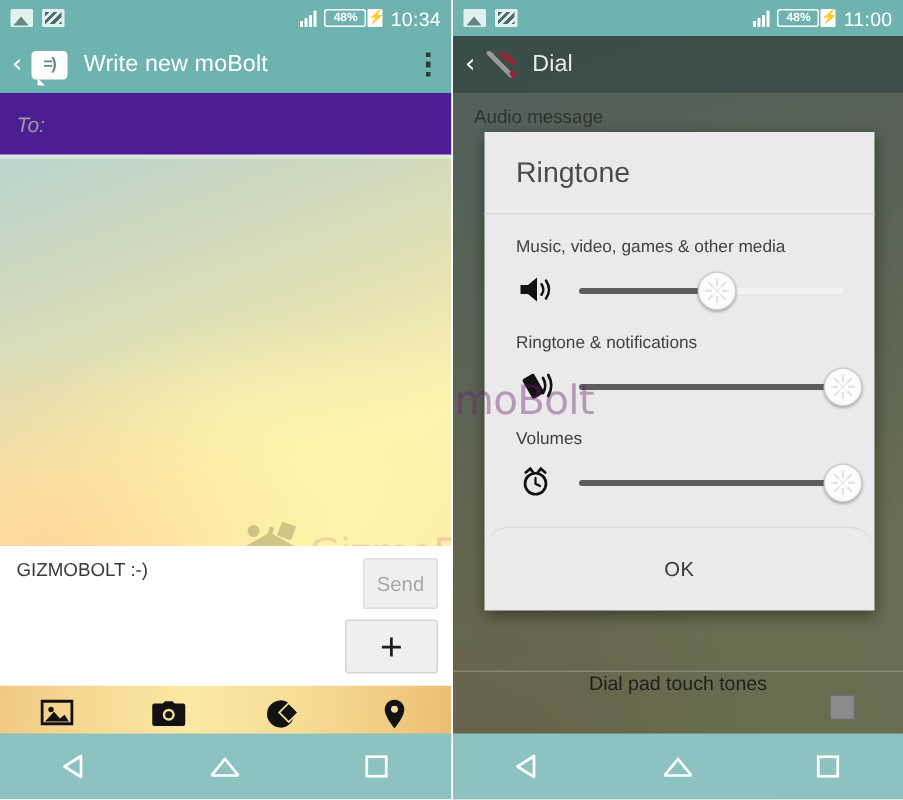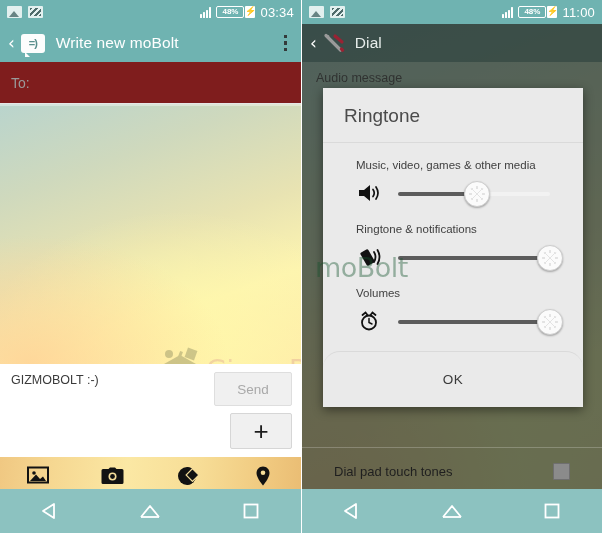--- a/index.html
+++ b/index.html
@@ -84,23 +84,24 @@
     color: #ffffff; font-size: 15.5px; margin-left: 11px; letter-spacing: .1px;
   }
   .overflow-dots {
     margin-left: auto; display: flex; flex-direction: column; gap: 3px;
     padding: 4px 6px;
   }
   .overflow-dots i {
     display: block; width: 3.5px; height: 3.5px; background: #333a3a; border-radius: 0;
   }
   .to-row {
-    height: 42px; background: #7f1d1d; display: flex; align-items: center;
+    height: 42px; background: #4c1d95; display: flex; align-items: center;
     padding: 0 11px; position: relative; z-index: 10;
     border-bottom: 1px solid #e6e6e6;
+    font-style: italic;
   }
   .to-label { color: #9a9a9a; font-size: 14px; }
   .msg-canvas {
     position: relative; height: 260px;
     background:
       radial-gradient(120% 90% at 10% 100%, rgba(255,210,150,.85) 0%, rgba(255,240,170,0) 55%),
       radial-gradient(110% 90% at 60% 95%, rgba(255,248,170,.95) 0%, rgba(255,245,180,0) 60%),
       linear-gradient(160deg, #b9d4cd 0%, #cfd9bd 26%, #e8e3b2 52%, #fdf4b0 74%, #ffe9a8 100%);
   }
   .canvas-topline {
@@ -114,21 +115,21 @@
   .wm-logo { width: 40px; height: 44px; position: relative; }
   .wm-text {
     font-size: 27px; color: #c96a86; opacity: .55; letter-spacing: -.5px;
     font-family: "DejaVu Sans", sans-serif;
   }
   .compose-row {
     background: #ffffff; height: 93px; position: relative; padding: 9px 11px;
   }
   .compose-text { font-size: 12.5px; color: #3b3b3b; }
   .send-btn {
-    position: absolute; right: 9px; top: 8px; width: 78px; height: 34px;
+    position: absolute; right: 9px; top: 8px; width: 50px; height: 34px;
     background: #f0f0f0; border: 1px solid #dedede; border-radius: 2px;
     display: flex; align-items: center; justify-content: center;
     color: #a9a9a9; font-size: 13.5px;
   }
   .plus-btn {
     position: absolute; right: 9px; top: 49px; width: 62px; height: 36px;
     background: #f0f0f0; border: 1px solid #d6d6d6; border-radius: 2px;
     display: flex; align-items: center; justify-content: center;
     color: #1d1d1d; font-size: 26px; line-height: 1; font-weight: 300;
   }
@@ -153,21 +154,21 @@
   .right-scrim { position: absolute; inset: 0; background: rgba(12,26,24,.62); }
   .right .appbar { background: rgba(40,62,58,.55); }
   .right .appbar-title { color: #e6ecea; font-size: 15.5px; margin-left: 10px; }
   .tool-icon { width: 22px; height: 20px; position: relative; }
   .settings-list { position: relative; z-index: 5; }
   .list-section-label {
     padding: 9px 14px 0; font-size: 12.5px; color: #2a2a2a; opacity: .85;
   }
   .list-row {
     position: absolute; left: 0; right: 0; top: 448px; height: 46px;
-    display: flex; align-items: center; padding: 0 32px; z-index: 5;
+    display: flex; align-items: center; padding: 0 32px; z-index: 5; flex-direction: column;
   }
   .list-row-label { font-size: 13px; color: #1f1f1f; }
   .checkbox-off {
     margin-left: auto; width: 17px; height: 17px;
     background: #8b8b8b; border: 1px solid #6f6f6f; border-radius: 1px;
   }
   .divider-line {
     position: absolute; left: 0; right: 0; top: 447px; height: 1px;
     background: rgba(255,255,255,.22); z-index: 5;
   }
@@ -175,21 +176,21 @@
   
   .dialog {
     position: absolute; left: 21px; top: 88px; width: 260px;
     background: #eaeaea; z-index: 25;
     box-shadow: 0 3px 10px rgba(0,0,0,.45);
   }
   .dialog-title {
     padding: 17px 21px 15px; font-size: 19px; color: #4b4b4b;
     border-bottom: 1px solid #dadada; font-weight: normal;
   }
-  .dialog-body { padding: 10px 12px 6px; }
+  .dialog-body { padding: 10px 0 6px; }
   .vol-group { padding: 6px 21px 4px; }
   .vol-label { font-size: 11.5px; color: #414141; margin-bottom: 4px; }
   .vol-row { display: flex; align-items: center; height: 38px; }
   .vol-icon { width: 30px; height: 26px; position: relative; flex: none; }
   .slider { position: relative; flex: 1; height: 26px; margin-left: 12px; }
   .slider-track {
     position: absolute; top: 11px; left: 0; right: 0; height: 4px;
     background: #f2f2f2; border-radius: 2px;
   }
   .slider-fill {
@@ -211,22 +212,22 @@
         #e3e3e3 264deg 276deg, #fbfbfb 276deg 309deg, #e3e3e3 309deg 321deg, #fbfbfb 321deg 354deg,
         #e3e3e3 354deg 360deg);
   }
   .dialog-footer {
     border-top: 1px solid #dadada; height: 56px;
     display: flex; align-items: center; justify-content: center; border-radius: 17px;
   }
   .dialog-ok { font-size: 13.5px; color: #3a3a3a; letter-spacing: .4px; }
 
   .wm-right {
-    position: absolute; left: 13px; top: 252px; z-index: 26;
-    font-size: 27px; color: #14532d; opacity: .40; letter-spacing: -.5px;
+    position: absolute; left: 1px; top: 252px; z-index: 26;
+    font-size: 27px; color: #701a75; opacity: .40; letter-spacing: -.5px;
     font-family: "DejaVu Sans", sans-serif; pointer-events: none;
   }
 
   
   .navbar {
     position: absolute; bottom: 0; left: 0; right: 0; height: 44px;
     background: #8cc2c0; display: flex; align-items: center; z-index: 40;
   }
   .nav-btn { flex: 1; display: flex; align-items: center; justify-content: center; height: 100%; }
 </style>
@@ -246,21 +247,21 @@
         <span class="signal">
             <i></i>
             <i></i>
             <i></i>
             <i></i>
           </span>
         <span class="battery">
           <span class="batt-body">48%</span>
           <span class="batt-bolt">⚡</span>
         </span>
-        <span class="sb-time">03:34</span>
+        <span class="sb-time">10:34</span>
       </div>
     </div>
 
     <div class="appbar">
       <span class="chev-back">‹</span>
       <span class="msg-badge">=)</span>
       <span class="appbar-title">Write new moBolt</span>
       <span class="overflow-dots">
           <i></i>
           <i></i>

